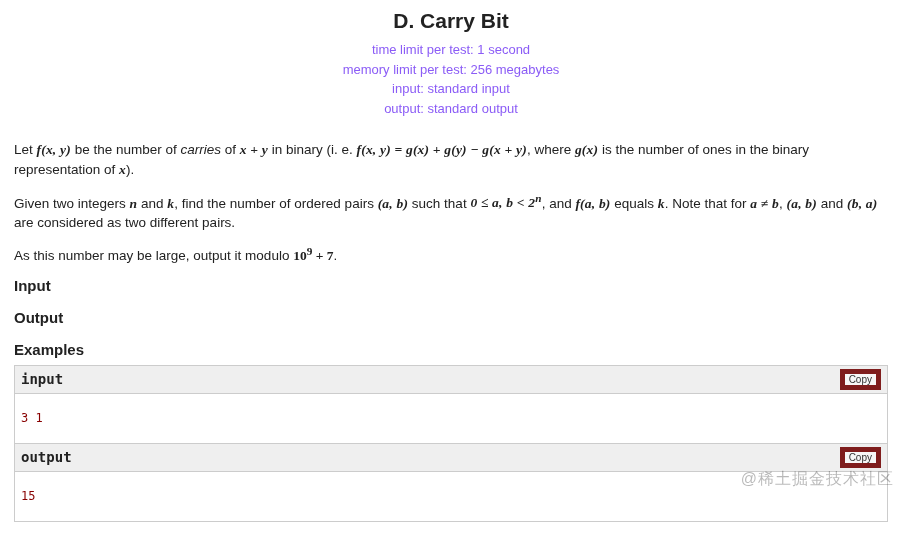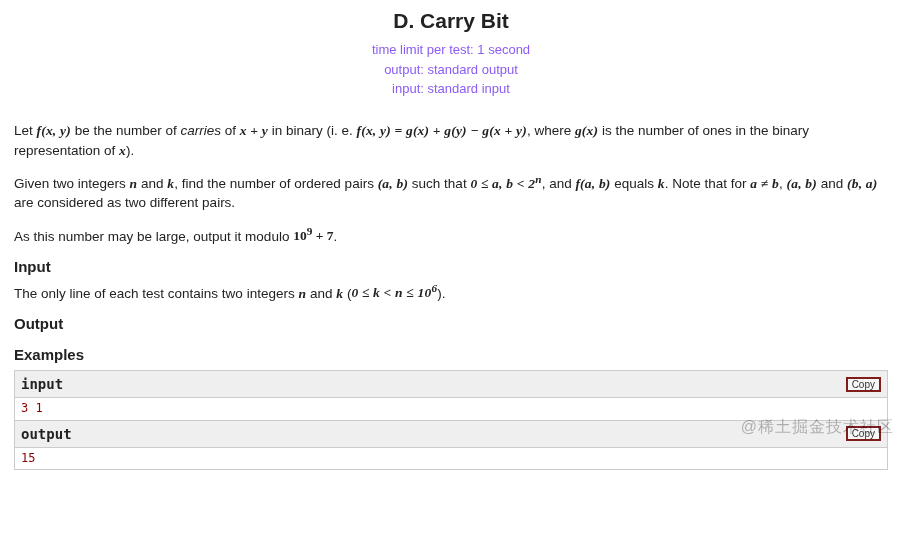--- a/index.html
+++ b/index.html
@@ -48,28 +48,28 @@
     font-size: 14px;
     display: flex;
     justify-content: space-between;
     align-items: center;
     border-bottom: 1px solid #ccc;
   }
   .copy-btn {
     font-size: 10px;
     font-family: Verdana, Arial, sans-serif;
     font-weight: normal;
-    border: 2px solid #7f1d1d;
+    border: 5px solid #7f1d1d;
     background: #f7f7f7;
     padding: 0 4px;
     cursor: pointer;
     color: #333;
   }
   .io-content {
-    padding: 2px 6px;
+    padding: 16px 6px;
     font-family: Consolas, monospace;
     font-size: 12px;
     color: #880000;
     white-space: pre;
   }
   .watermark {
     position: absolute;
     right: 8px;
     bottom: 40px;
     color: rgba(0,0,0,0.28);
@@ -77,39 +77,37 @@
     letter-spacing: 1px;
     pointer-events: none;
   }
 </style>
 </head>
 <body>
 
 <div class="title">D. Carry Bit</div>
 <div class="meta">
   <div>time limit per test: 1 second</div>
+  <div>memory limit per test: 256 megabytes</div>
+  <div>input: standard input</div>
   <div>output: standard output</div>
-  <div>input: standard input</div>
 </div>
 
 <div class="statement">
   <p>
     <span>Let </span><span class="math">f(x, y)</span><span> be the number of </span><em class="term">carries</em><span> of </span><span class="math">x + y</span><span> in binary (i. e. </span><span class="math">f(x, y) = g(x) + g(y) − g(x + y)</span><span>, where </span><span class="math">g(x)</span><span> is the number of ones in the binary representation of </span><span class="math">x</span><span>).</span>
   </p>
   <p>
     <span>Given two integers </span><span class="math">n</span><span> and </span><span class="math">k</span><span>, find the number of ordered pairs </span><span class="math">(a, b)</span><span> such that </span><span class="math"><span>0 ≤ a, b &lt; 2</span><sup class="math">n</sup></span><span>, and </span><span class="math">f(a, b)</span><span> equals </span><span class="math">k</span><span>. Note that for </span><span class="math">a ≠ b</span><span>, </span><span class="math">(a, b)</span><span> and </span><span class="math">(b, a)</span><span> are considered as two different pairs.</span>
   </p>
   <p>
     <span>As this number may be large, output it modulo </span><span class="mathn"><span>10</span><sup>9</sup><span> + 7</span></span><span>.</span>
   </p>
 
   <div class="section-title">Input</div>
-  <p>
-    <span>The only line of each test contains two integers </span><span class="math">n</span><span> and </span><span class="math">k</span><span> (</span><span class="math"><span>0 ≤ k &lt; n ≤ 10</span><sup>6</sup></span><span>).</span>
-  </p>
 
   <div class="section-title">Output</div>
 
   <div class="section-title">Examples</div>
 
   <div class="sample-test">
     <div class="io-block">
       <div class="io-header">
         <span>input</span>
         <button class="copy-btn">Copy</button>

